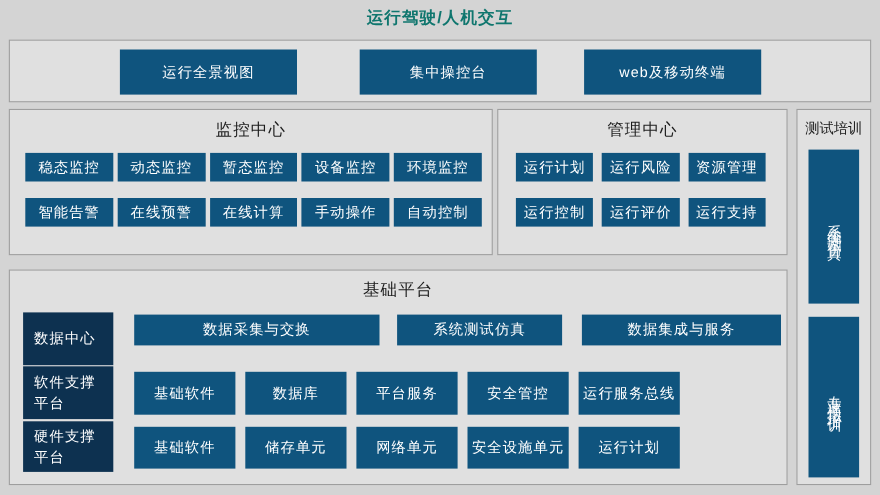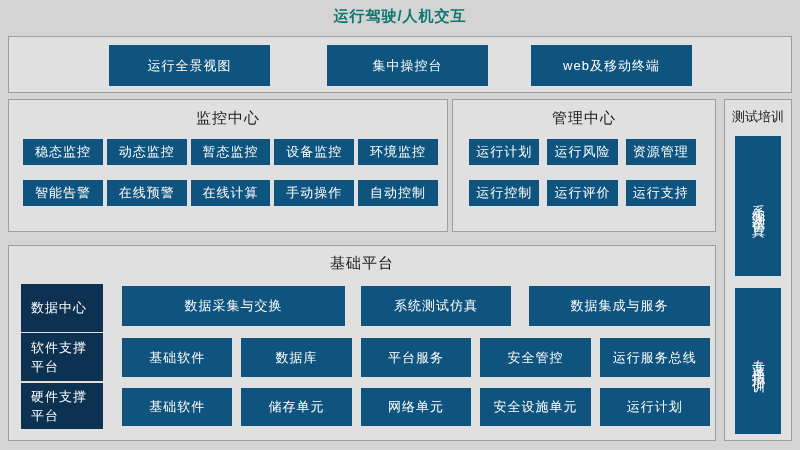--- a/index.html
+++ b/index.html
@@ -57,25 +57,25 @@
   .p-header {
     position:absolute; left:12px; width:82px; box-sizing:border-box;
     background:var(--dark-navy,#0d3150);
     color:var(--button-text,#ffffff);
     display:flex; align-items:center; padding-left:10px;
     font-size:13px; white-space:pre-line; line-height:1.5; letter-spacing:1px;
   }
   #p-header-0 { top:38px; height:48px; }
   #p-header-1 { top:87px; height:48px; }
   #p-header-2 { top:137px; height:46px; }
-  .p-row1-btn { position:absolute; top:40px; height:40px; }
+  .p-row1-btn { position:absolute; top:40px; height:28px; }
   #p-r1-b0 { left:113px; width:223px; }
   #p-r1-b1 { left:352px; width:150px; }
   #p-r1-b2 { left:520px; width:181px; }
-  .p-flex-row { position:absolute; left:113px; width:588px; display:flex; gap:9px; }
+  .p-flex-row { position:absolute; left:113px; width:496px; display:flex; gap:9px; }
   #p-row2 { top:92px; height:39px; }
   #p-row3 { top:142px; height:38px; }
   .p-flex-row .btn { flex:1; }
 </style>
 </head>
 <body>
 
 <div id="main-title">运行驾驶/人机交互</div>
 
 <div class="panel" id="top-panel">

